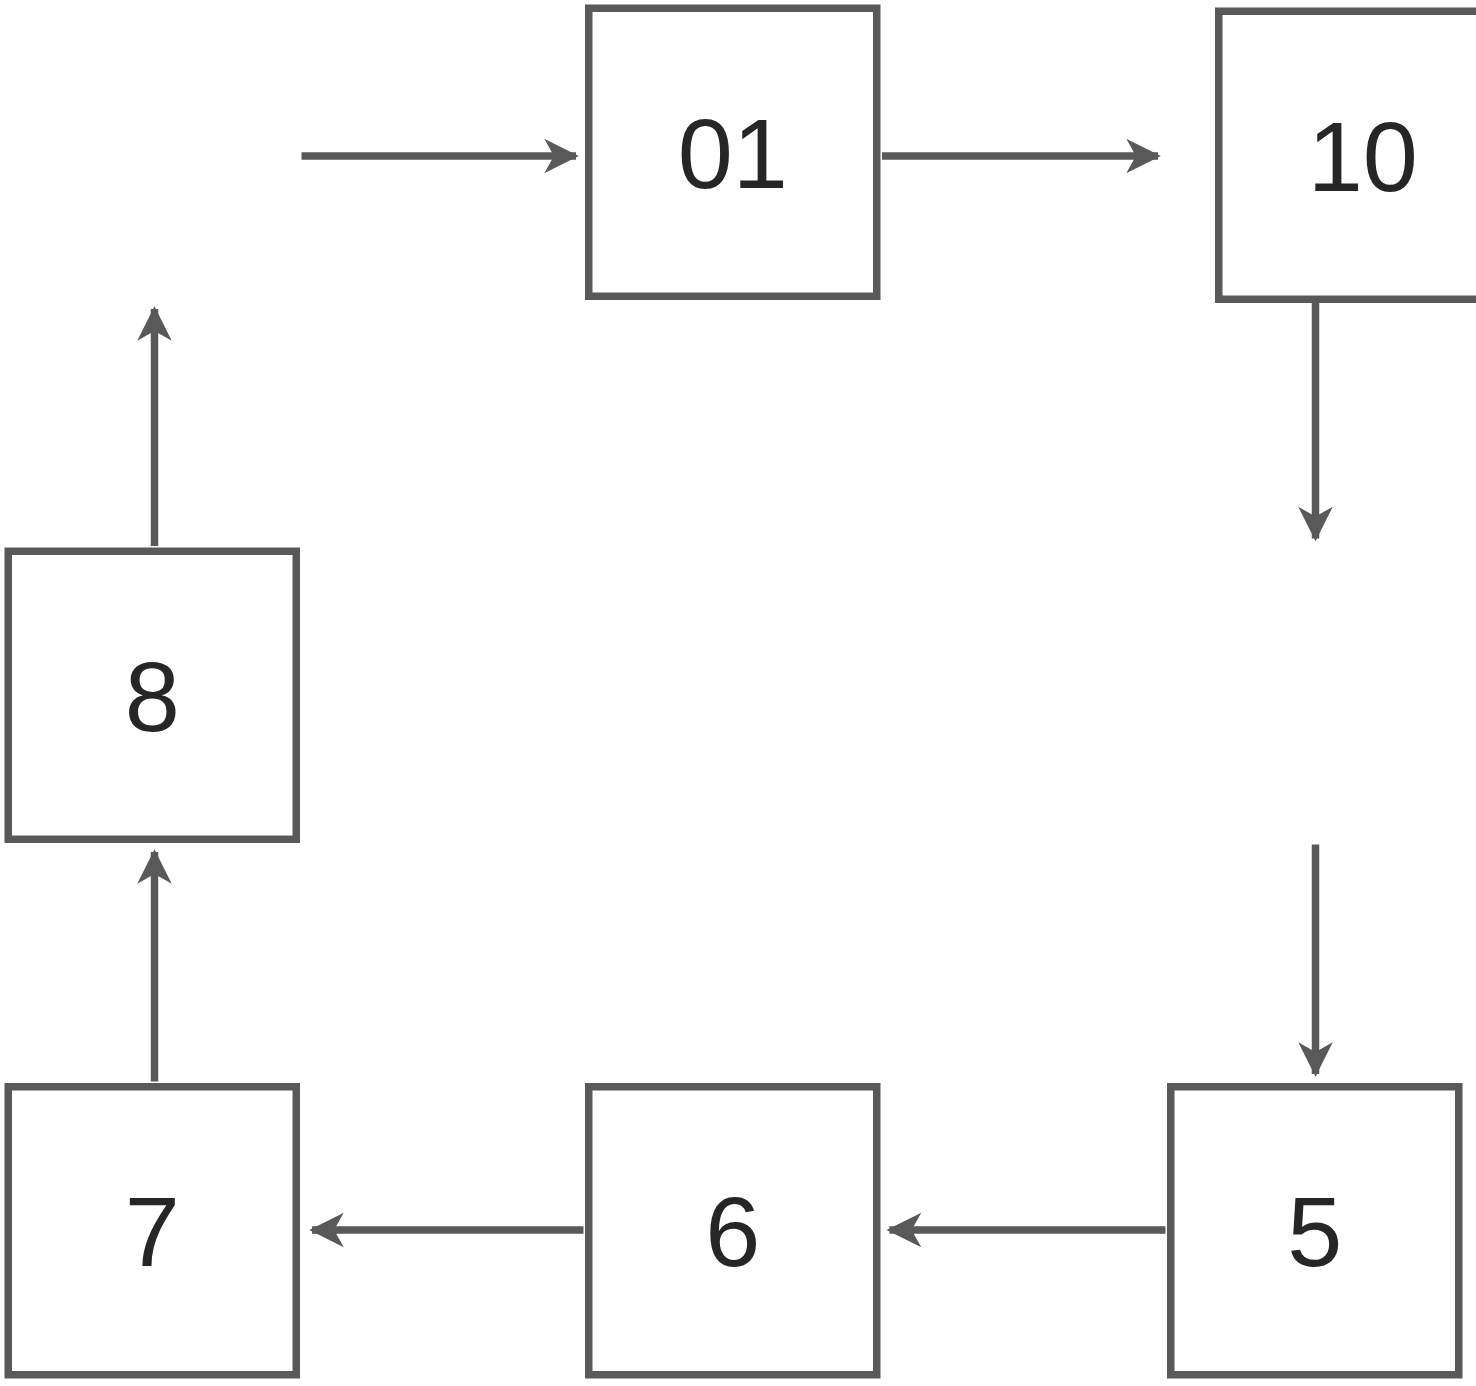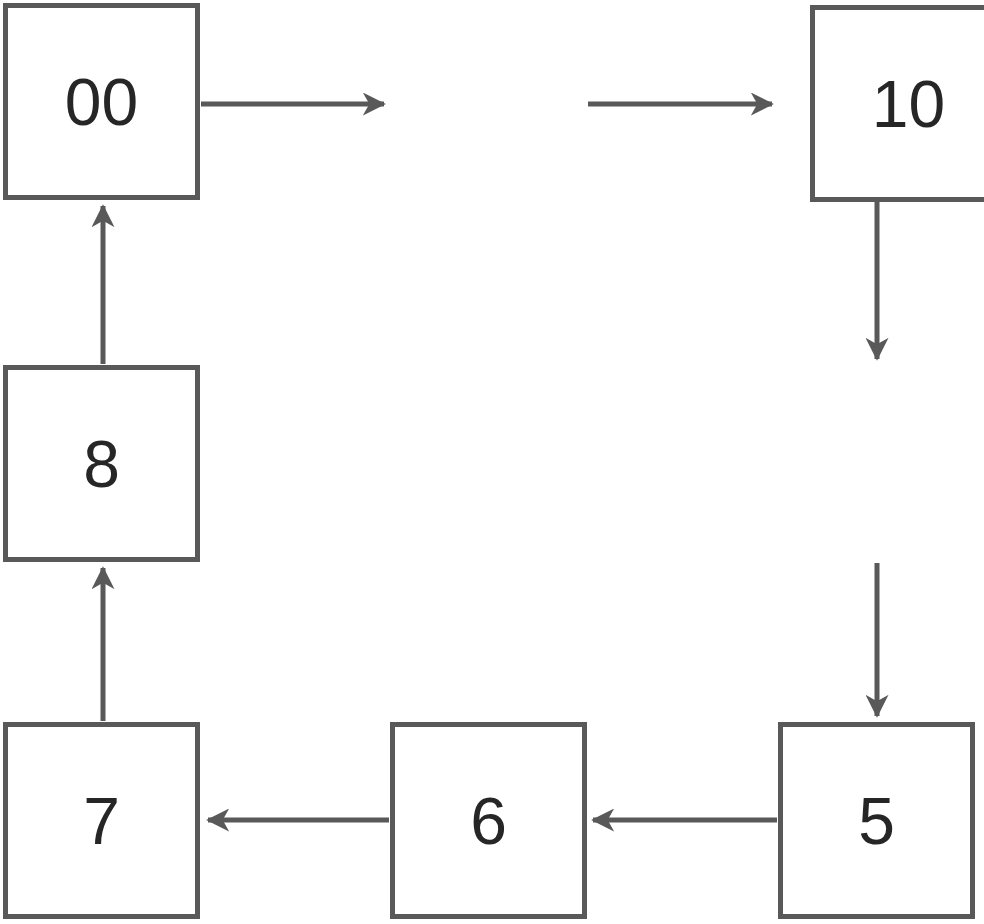--- a/index.html
+++ b/index.html
@@ -66,22 +66,22 @@
     <line class="edge" x1="201" y1="104" x2="384" y2="104" marker-end="url(#arrowhead)"></line>
     <line class="edge" x1="588" y1="104" x2="772" y2="104" marker-end="url(#arrowhead)"></line>
     <line class="edge" x1="877" y1="201" x2="877" y2="359" marker-end="url(#arrowhead)"></line>
     <line class="edge" x1="877" y1="563" x2="877" y2="716" marker-end="url(#arrowhead)"></line>
     <line class="edge" x1="777" y1="820" x2="593" y2="820" marker-end="url(#arrowhead)"></line>
     <line class="edge" x1="389" y1="820" x2="208" y2="820" marker-end="url(#arrowhead)"></line>
     <line class="edge" x1="103" y1="721" x2="103" y2="568" marker-end="url(#arrowhead)"></line>
     <line class="edge" x1="103" y1="364" x2="103" y2="206" marker-end="url(#arrowhead)"></line>
   </svg>
 
-  <div class="node pos-top-left">
-    <span>00</span>
+  <div class="node pos-top-middle">
+    <span>01</span>
   </div>
   <div class="node pos-top-right">
     <span>10</span>
   </div>
   <div class="node pos-bottom-right">
     <span>5</span>
   </div>
   <div class="node pos-bottom-middle">
     <span>6</span>
   </div>

